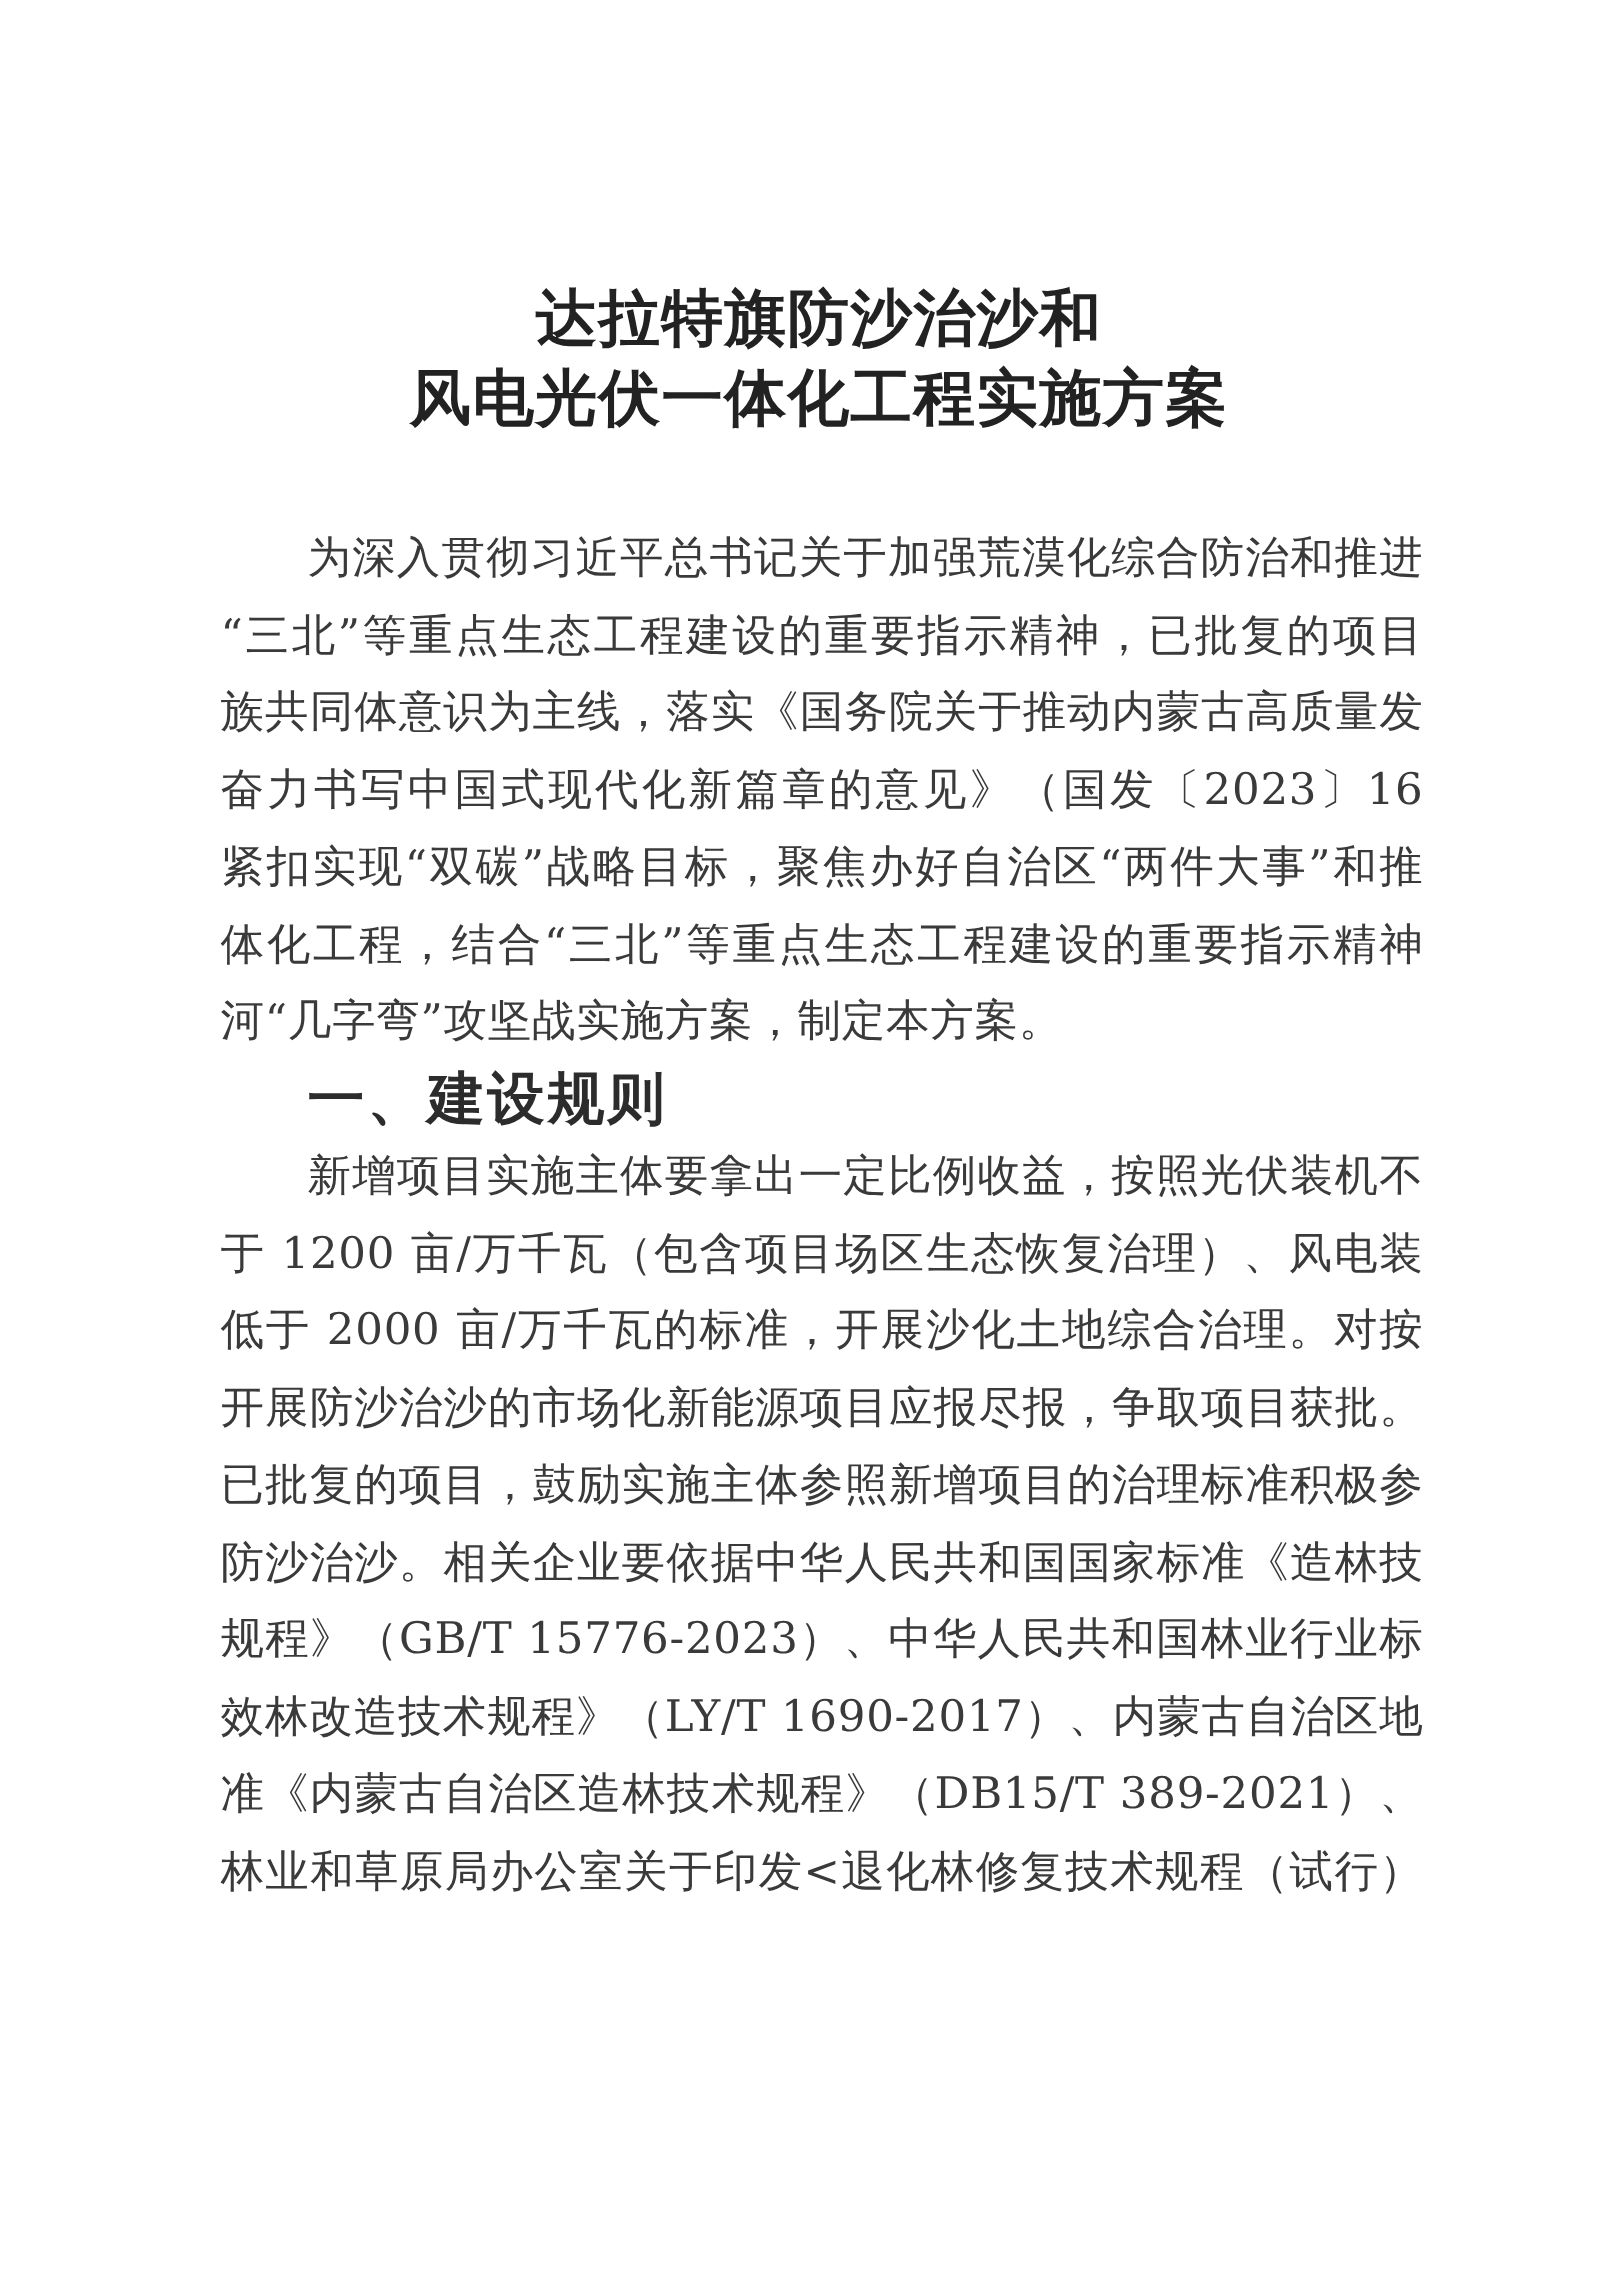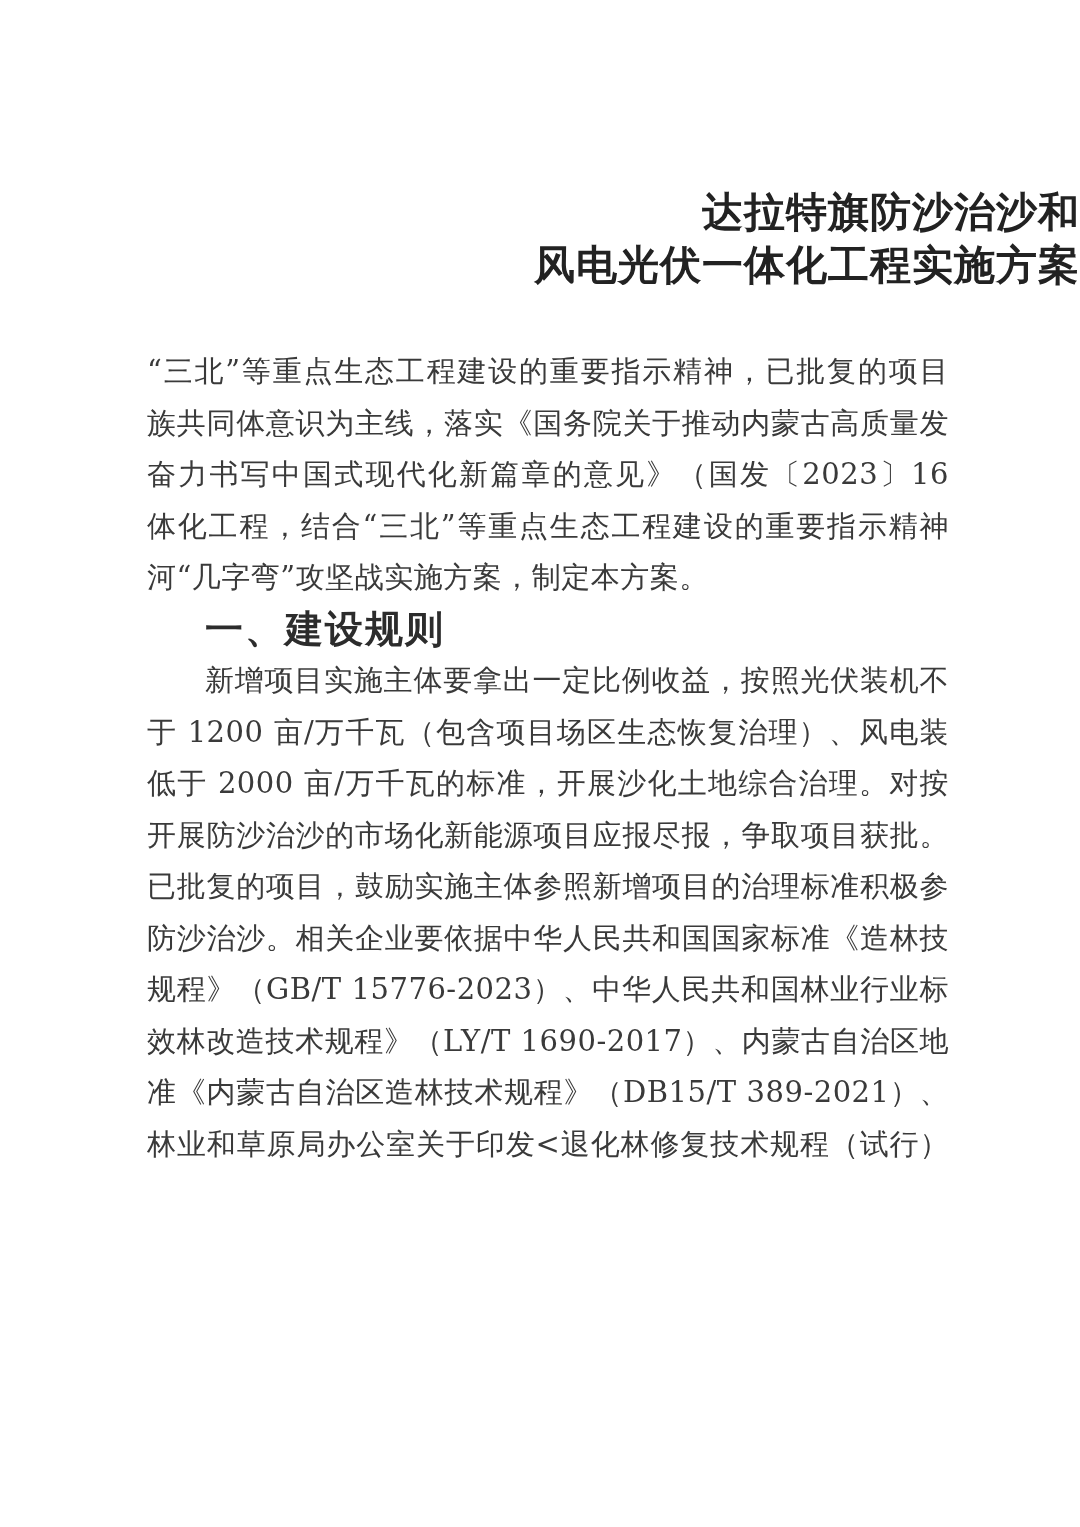--- a/index.html
+++ b/index.html
@@ -12,21 +12,21 @@
   }
   .page {
     position: relative;
     width: 1080px;
     height: 1527px;
     background: #ffffff;
     color: #3a3a3a;
   }
   .title-block {
     padding-top: 186px;
-    text-align: right;
+    text-align: center;
     color: #222222;
     padding-left: 12px;
   }
   .title-line {
     font-size: 41px;
     line-height: 53px;
     font-weight: bold;
     letter-spacing: 1px;
     font-family: "DejaVu Serif", "Liberation Serif", serif;
   }
@@ -62,23 +62,25 @@
 <body>
 
 <div class="page">
 
   <div class="title-block">
     <div class="title-line">达拉特旗防沙治沙和</div>
     <div class="title-line">风电光伏一体化工程实施方案</div>
   </div>
 
   <div class="body-block">
+    <div class="line indent">为深入贯彻习近平总书记关于加强荒漠化综合防治和推进</div>
     <div class="line">“三北”等重点生态工程建设的重要指示精神，已批复的项目</div>
     <div class="line">族共同体意识为主线，落实《国务院关于推动内蒙古高质量发展</div>
     <div class="line">奋力书写中国式现代化新篇章的意见》（国发〔2023〕16 号），</div>
+    <div class="line">紧扣实现“双碳”战略目标，聚焦办好自治区“两件大事”和推</div>
     <div class="line">体化工程，结合“三北”等重点生态工程建设的重要指示精神</div>
     <div class="line no-stretch">河“几字弯”攻坚战实施方案，制定本方案。</div>
     <div class="line heading indent no-stretch">一、建设规则</div>
     <div class="line indent">新增项目实施主体要拿出一定比例收益，按照光伏装机不低</div>
     <div class="line">于 1200 亩/万千瓦（包含项目场区生态恢复治理）、风电装机不</div>
     <div class="line">低于 2000 亩/万千瓦的标准，开展沙化土地综合治理。对按标准</div>
     <div class="line">开展防沙治沙的市场化新能源项目应报尽报，争取项目获批。对</div>
     <div class="line">已批复的项目，鼓励实施主体参照新增项目的治理标准积极参与</div>
     <div class="line">防沙治沙。相关企业要依据中华人民共和国国家标准《造林技术</div>
     <div class="line">规程》（GB/T 15776-2023）、中华人民共和国林业行业标准《低</div>

